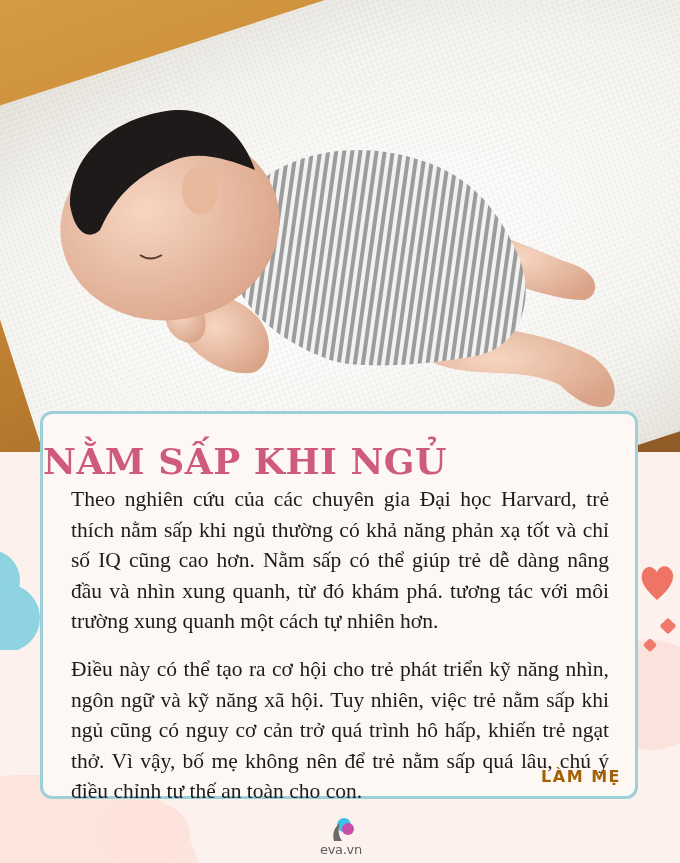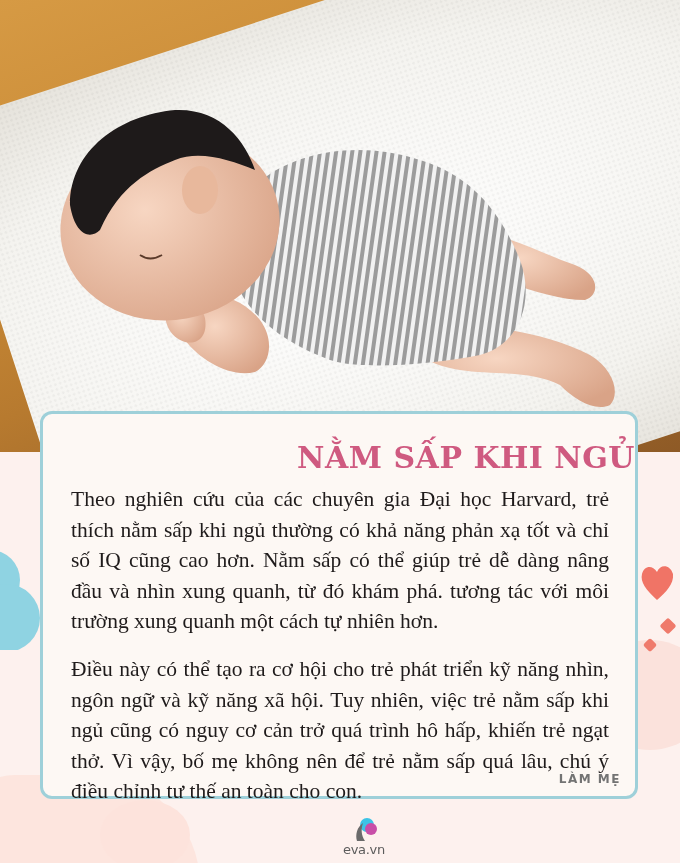--- a/index.html
+++ b/index.html
@@ -56,39 +56,39 @@
     }
     .sparkle1 { right:6px; top:620px; width:12px; height:12px; background:#ef7a6b; transform:rotate(45deg); border-radius:2px; }
     .sparkle2 { right:25px; top:640px; width:10px; height:10px; background:#ef7a6b; transform:rotate(45deg); border-radius:2px; }
     
     .card {
       position:absolute; left:40px; top:411px; width:598px; height:388px;
       background:#fdf8f4; border:3px solid #9ed0d9; border-radius:12px;
       box-sizing:border-box;
     }
     .card-title {
-      position:absolute; left:0; right:0; top:26px; text-align:right;
-      font-family:"DejaVu Serif", serif; font-weight:bold; font-size:30px;
+      position:absolute; left:0; right:0; top:26px; text-align:left;
+      font-family:"DejaVu Serif", serif; font-weight:bold; font-size:36px;
       color:#cf5a80; letter-spacing:0.5px;
     }
     .para {
       position:absolute; left:28px; right:26px;
       font-family:Liberation Serif, serif; font-size:21.5px; line-height:30.5px;
       color:#1f1b1b; text-align:justify;
     }
     .para1 { top:70px; }
     .para2 { top:240px; }
     .card-tag {
       position:absolute; right:14px; bottom:10px;
-      font-family:"DejaVu Sans", sans-serif; font-weight:bold; font-size:12px;
-      letter-spacing:1.5px; color:#737373;
+      font-family:"DejaVu Sans", sans-serif; font-weight:bold; font-size:16px;
+      letter-spacing:1.5px; color:#a16207;
     }
     
     .logo {
-      position:absolute; left:339px; top:815px; width:50px; height:42px;
+      position:absolute; left:316px; top:815px; width:50px; height:42px;
     }
     .logo-text {
       position:absolute; left:0; bottom:0; width:50px; text-align:center;
       font-family:"DejaVu Sans", sans-serif; font-size:13px; color:#5c5c5c; letter-spacing:-0.3px;
     }
   </style>
 </head>
 <body>
 
 <div class="photo">

